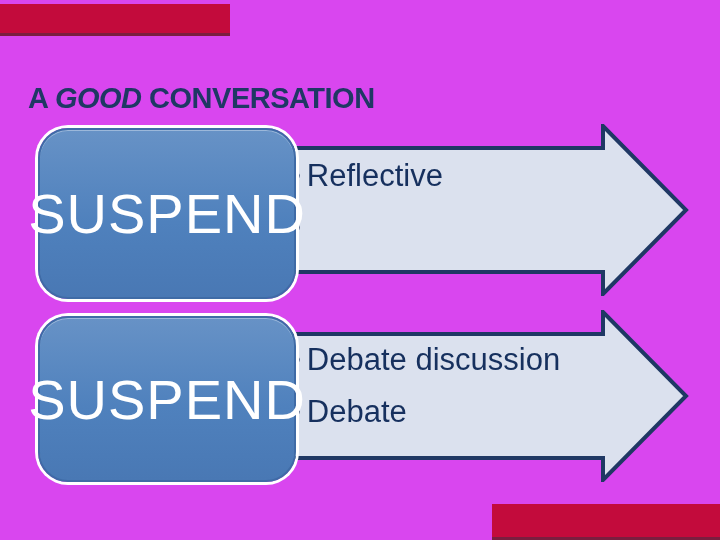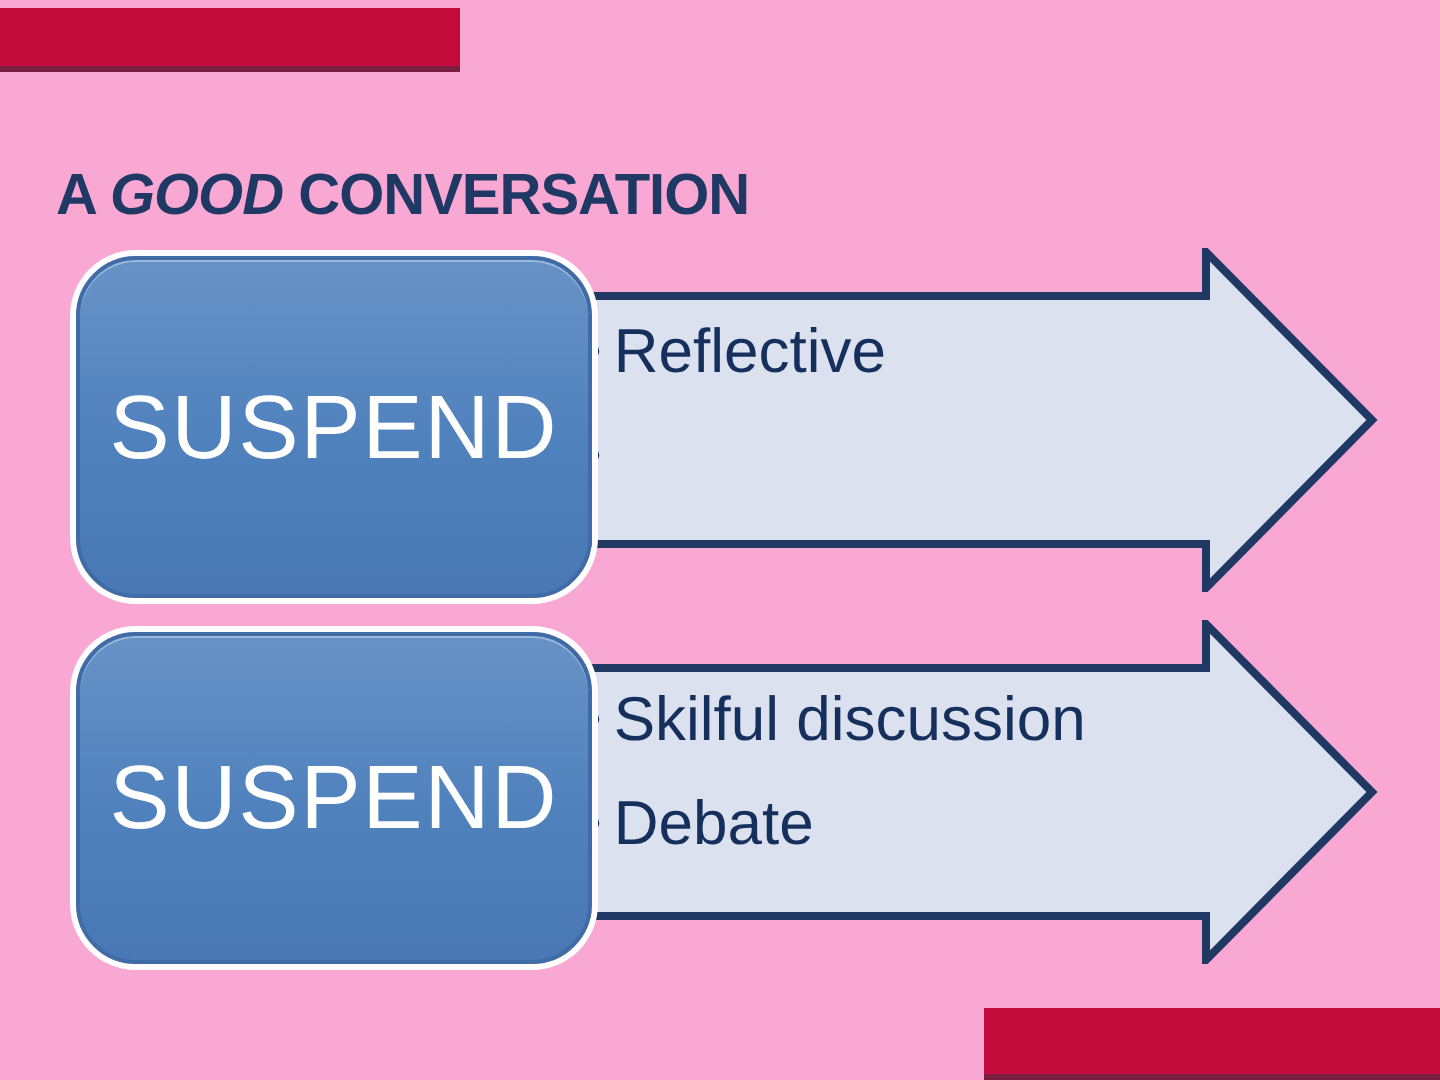--- a/index.html
+++ b/index.html
@@ -1,20 +1,20 @@
 <!DOCTYPE html>
 <html><head>
 <meta charset="utf-8">
 <style>
   html, body { margin: 0; padding: 0; background: #ffffff; }
   .slide {
     position: relative;
     width: 720px;
     height: 540px;
-    background: #f9a8d4;
+    background: #d946ef;
     overflow: hidden;
     font-family: "Liberation Sans", sans-serif;
   }
 
   
   .bar-top {
     position: absolute;
     left: 0; top: 4px;
     width: 230px; height: 29px;
     background: #C30B3C;
@@ -70,21 +70,21 @@
     border: 2px solid #3F6BA6;
     box-shadow: 0 0 0 3px #ffffff, inset 0 1px 0 rgba(255,255,255,0.35);
     display: flex;
     align-items: center;
     justify-content: center;
   }
   .term-box-1 { top: 128px; height: 167px; }
   .term-box-2 { top: 316px; height: 162px; }
   .term-label {
     color: #ffffff;
-    font-size: 45px;
+    font-size: 56px;
     letter-spacing: 1px;
   }
 </style>
 </head>
 <body>
 
 <div class="slide">
 
   <div class="bar-top"></div>
 
@@ -110,21 +110,21 @@
     <span class="term-label">SUSPEND</span>
   </div>
 
   <svg class="arrow-svg arrow-2" viewBox="0 0 420 172">
     <polygon points="2,24 333,24 333,2 416,86 333,170 333,148 2,148" fill="#DBE1EE" stroke="#1F3864" stroke-width="4" stroke-linejoin="miter"></polygon>
   </svg>
 
   <div class="bullets bullets-2">
     <div class="bullet-line">
       <span class="bullet-glyph">•</span>
-      <span>Skilful discussion</span>
+      <span>Debate discussion</span>
     </div>
     <div class="bullet-line">
       <span class="bullet-glyph">•</span>
       <span>Debate</span>
     </div>
   </div>
 
   <div class="term-box term-box-2">
     <span class="term-label">SUSPEND</span>
   </div>

